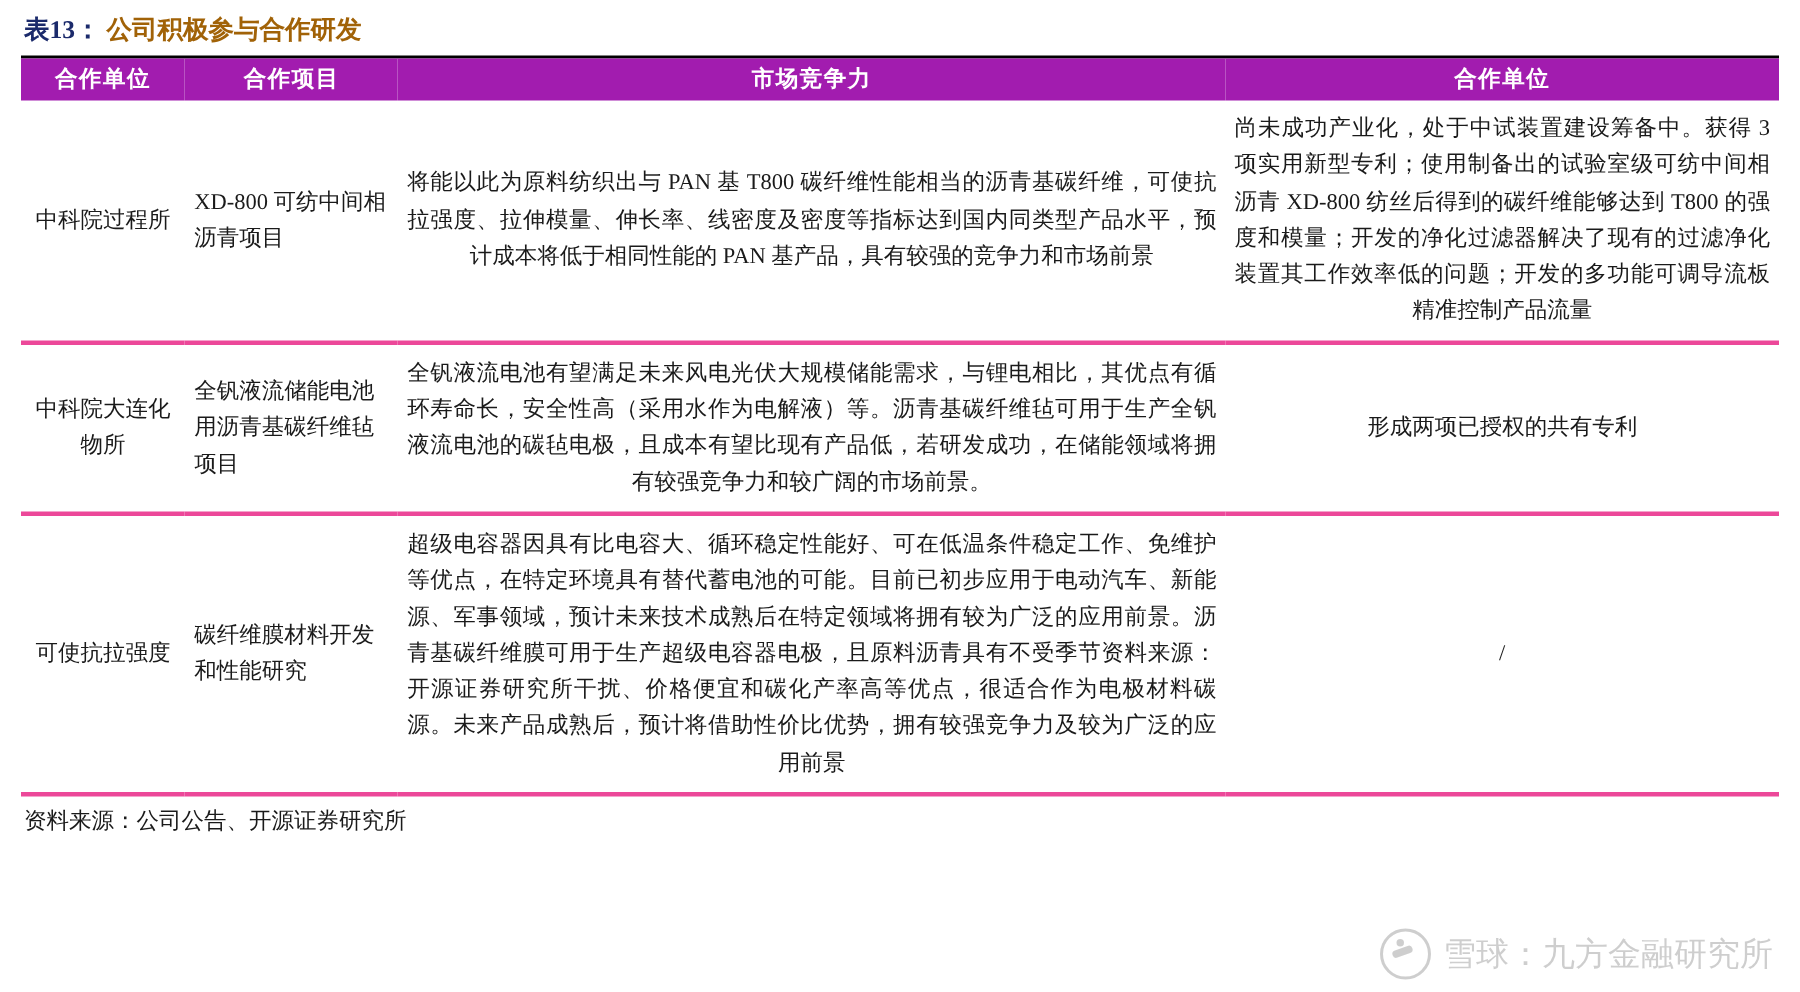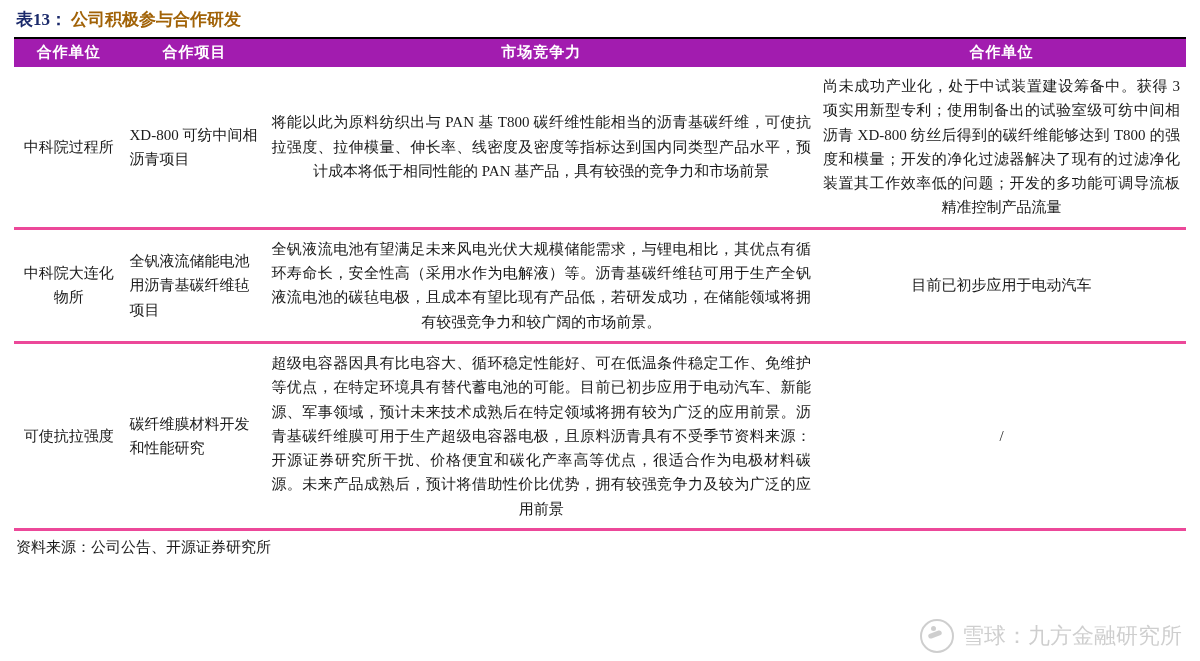--- a/index.html
+++ b/index.html
@@ -169,21 +169,21 @@
       <tr>
         <td class="c-unit">中科院过程所</td>
         <td class="c-proj">XD-800 可纺中间相沥青项目</td>
         <td class="c-comp">将能以此为原料纺织出与 PAN 基 T800 碳纤维性能相当的沥青基碳纤维，可使抗拉强度、拉伸模量、伸长率、线密度及密度等指标达到国内同类型产品水平，预计成本将低于相同性能的 PAN 基产品，具有较强的竞争力和市场前景</td>
         <td class="c-prog">尚未成功产业化，处于中试装置建设筹备中。获得 3 项实用新型专利；使用制备出的试验室级可纺中间相沥青 XD-800 纺丝后得到的碳纤维能够达到 T800 的强度和模量；开发的净化过滤器解决了现有的过滤净化装置其工作效率低的问题；开发的多功能可调导流板精准控制产品流量</td>
       </tr>
       <tr>
         <td class="c-unit">中科院大连化物所</td>
         <td class="c-proj">全钒液流储能电池用沥青基碳纤维毡项目</td>
         <td class="c-comp">全钒液流电池有望满足未来风电光伏大规模储能需求，与锂电相比，其优点有循环寿命长，安全性高（采用水作为电解液）等。沥青基碳纤维毡可用于生产全钒液流电池的碳毡电极，且成本有望比现有产品低，若研发成功，在储能领域将拥有较强竞争力和较广阔的市场前景。</td>
-        <td class="c-prog center-only">目前已初步应用于电动汽车</td>
+        <td class="c-prog center-only">形成两项已授权的共有专利</td>
       </tr>
       <tr>
         <td class="c-unit">可使抗拉强度</td>
         <td class="c-proj">碳纤维膜材料开发和性能研究</td>
         <td class="c-comp">超级电容器因具有比电容大、循环稳定性能好、可在低温条件稳定工作、免维护等优点，在特定环境具有替代蓄电池的可能。目前已初步应用于电动汽车、新能 源、军事领域，预计未来技术成熟后在特定领域将拥有较为广泛的应用前景。沥青基碳纤维膜可用于生产超级电容器电极，且原料沥青具有不受季节资料来源：开源证券研究所干扰、价格便宜和碳化产率高等优点，很适合作为电极材料碳源。未来产品成熟后，预计将借助性价比优势，拥有较强竞争力及较为广泛的应用前景</td>
         <td class="c-prog center-only">/</td>
       </tr>
     </tbody>
   </table>
 

